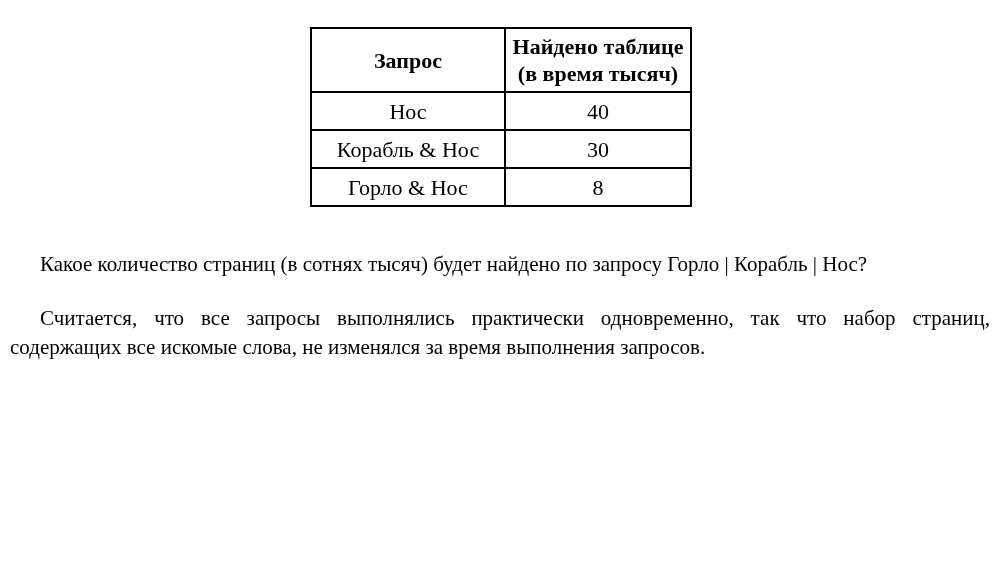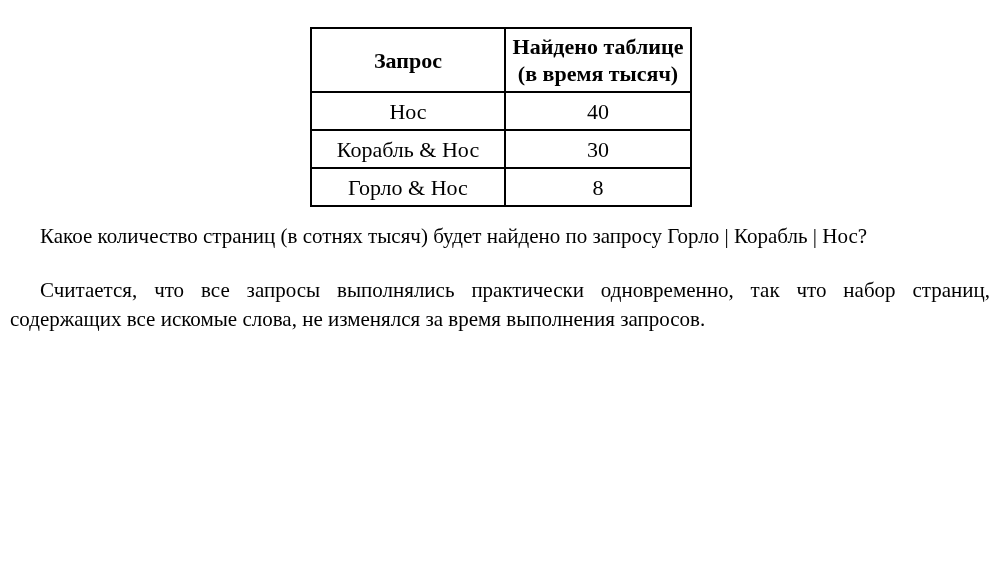--- a/index.html
+++ b/index.html
@@ -37,21 +37,21 @@
     font-weight: bold;
     line-height: 27px;
     height: 62px;
   }
   table.query-table td {
     height: 36px;
   }
   .col-query { width: 180px; }
   .col-count { width: 172px; }
   .hline { display: block; }
-  .question { margin-top: 15px; }
+  .question { margin-top: 43px; }
   .note { margin-top: 25px; }
 </style>
 </head>
 <body>
 
 <div class="page">
 
 
 
   <table class="query-table">

